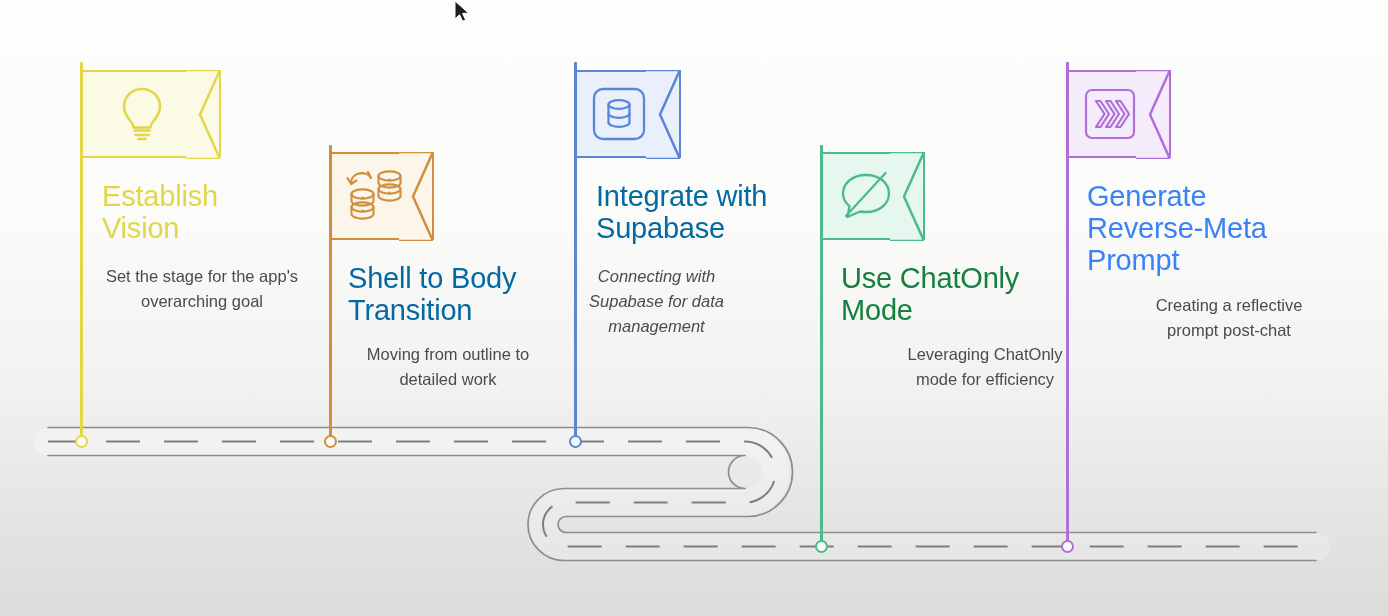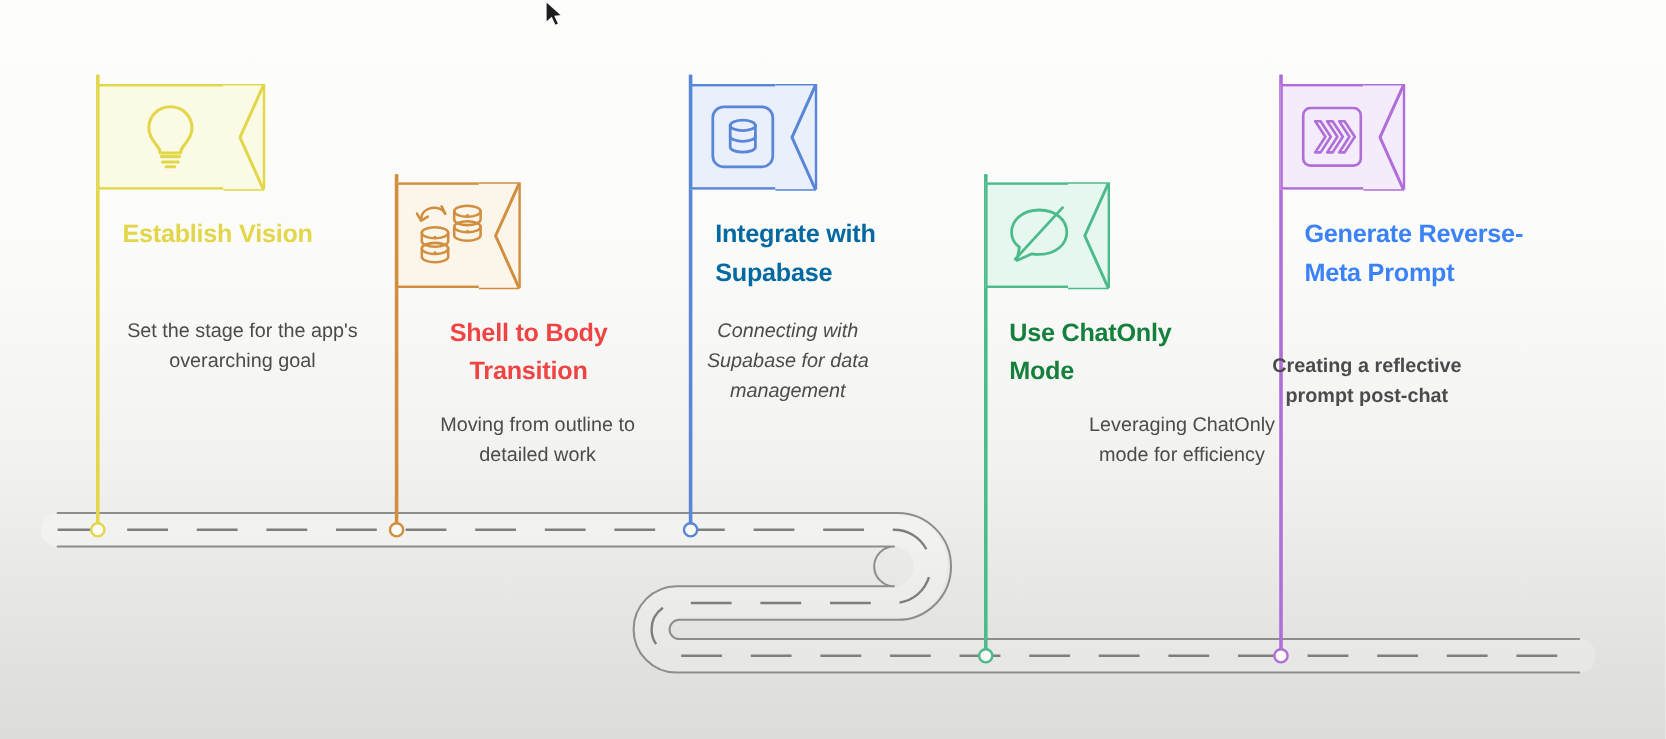--- a/index.html
+++ b/index.html
@@ -65,22 +65,22 @@
     position: absolute;
     left: 50%;
     top: 50%;
     transform: translate(-50%, -50%) translateX(-9px);
   }
   .flag-icon svg { display: block; }
 
   
   .m-title {
     position: absolute;
-    font-weight: bold;
-    font-size: 21px;
+    font-weight: normal;
+    font-size: 29px;
     line-height: 32px;
     letter-spacing: -0.2px;
     white-space: pre-line;
   }
   .m-desc {
     position: absolute;
     font-size: 16.5px;
     line-height: 25px;
     color: #4b4b4b;
     white-space: pre-line;
@@ -217,21 +217,21 @@
             <path d="M 6.5 28 L 6.5 35 A 11 4.6 0 0 0 28.5 35 L 28.5 28"></path>
             <circle cx="17.5" cy="31.5" r="1.1" fill="#d08e3e" stroke="none"></circle>
             <ellipse cx="17.5" cy="41" rx="11" ry="4.6"></ellipse>
             <path d="M 6.5 41 L 6.5 48 A 11 4.6 0 0 0 28.5 48 L 28.5 41"></path>
             <circle cx="17.5" cy="44.5" r="1.1" fill="#d08e3e" stroke="none"></circle>
           </g>
         </svg>
       </div>
     </div>
 
-    <div class="m-title" style="left:348px; top:262px; width:185px; color:#ef4444;text-align:center;">Shell to Body Transition</div>
+    <div class="m-title" style="left:348px; top:262px; width:185px; color:#0369a1;">Shell to Body Transition</div>
     <div class="m-desc" style="left:348px; top:342px; width:200px;">Moving from outline to detailed work</div>
 
     <div class="marker" style="left:324px; top:435px; border-color:#d08e3e;"></div>
   </div>
 
   <div class="milestone">
     <div class="pole" style="left:574px; top:62px; height:380px; background:#5a86d8;"></div>
 
     <div class="flag" style="left:575px; top:70px; width:106px; height:88px; background:#e9effb; border-color:#5a86d8;">
       <div class="flag-notch">
@@ -294,21 +294,21 @@
         <svg width="56" height="56" viewBox="0 0 56 56" fill="none" stroke="#b06fd8" stroke-width="2.2" stroke-linecap="round" stroke-linejoin="round">
           <rect x="4" y="4" width="48" height="48" rx="6"></rect>
           <path d="M 14 15 L 22.5 28 L 14 41 L 18.5 41 L 27 28 L 18.5 15 Z"></path>
           <path d="M 24 15 L 32.5 28 L 24 41 L 28.5 41 L 37 28 L 28.5 15 Z"></path>
           <path d="M 34 15 L 42.5 28 L 34 41 L 38.5 41 L 47 28 L 38.5 15 Z"></path>
         </svg>
       </div>
     </div>
 
     <div class="m-title" style="left:1087px; top:180px; width:200px; color:#3b82f6;">Generate Reverse-Meta Prompt</div>
-    <div class="m-desc" style="left:1039px; top:293px; width:200px;font-weight:bold;">Creating a reflective prompt post-chat</div>
+    <div class="m-desc" style="left:1129px; top:293px; width:200px;">Creating a reflective prompt post-chat</div>
 
     <div class="marker" style="left:1061px; top:540px; border-color:#b06fd8;"></div>
   </div>
 
   <svg id="cursor" width="20" height="26" viewBox="0 0 20 26" style="left:452px; top:0px;">
     <path d="M 3 1 L 3 19 L 7.6 14.7 L 10.6 21.3 L 13.6 19.9 L 10.6 13.5 L 16.5 13.1 Z" fill="#1d1d1d" stroke="#ffffff" stroke-width="1"></path>
   </svg>
 
 </div>
 

